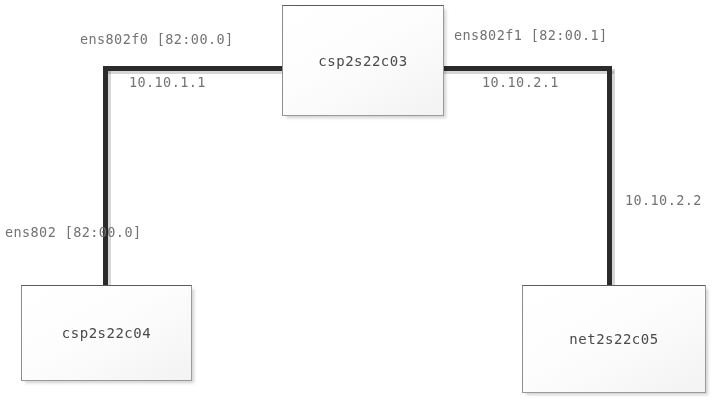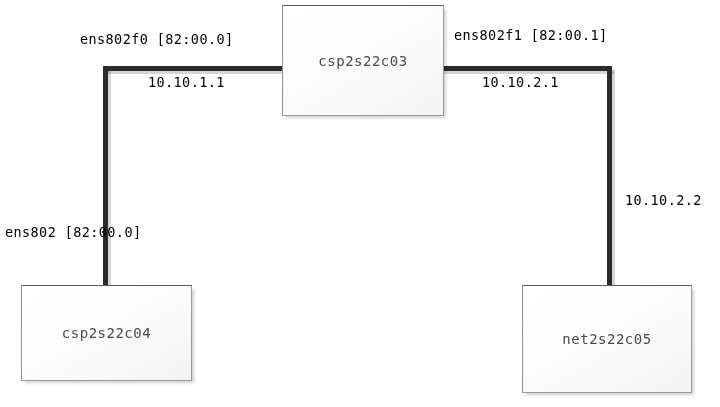--- a/index.html
+++ b/index.html
@@ -30,21 +30,21 @@
     z-index: 3;
   }
   .node-label {
     font-size: 14px;
     color: #4a4a4a;
     letter-spacing: 0.5px;
     white-space: nowrap;
   }
   #node-csp2s22c03 { left: 282px; top: 5px;   width: 162px; height: 111px; }
   #node-csp2s22c04 { left: 21px;  top: 285px; width: 171px; height: 96px; }
-  #node-net2s22c05 { left: 522px; top: 285px; width: 170px; height: 108px; }
+  #node-net2s22c05 { left: 522px; top: 285px; width: 184px; height: 108px; }
 
   
   .link-seg {
     position: absolute;
     background: #2b2b2b;
     z-index: 1;
   }
   .link-shadow {
     position: absolute;
     background: rgba(0,0,0,0.16);
@@ -58,27 +58,27 @@
   
   #link-right-horizontal { left: 441px; top: 66px; width: 171px; height: 5px; }
   #link-right-vertical   { left: 607px; top: 66px; width: 5px;   height: 222px; }
   #link-right-h-shadow   { left: 443px; top: 71px; width: 171px; height: 3px; }
   #link-right-v-shadow   { left: 612px; top: 69px; width: 3px;   height: 221px; }
 
   
   .edge-label {
     position: absolute;
     font-size: 13.5px;
-    color: #000000;
+    color: #737373;
     white-space: nowrap;
     letter-spacing: 0.4px;
     z-index: 4;
   }
   #label-iface-left   { left: 80px;  top: 31px; }
-  #label-ip-left-top  { left: 148px; top: 74px; }
+  #label-ip-left-top  { left: 129px; top: 74px; }
   #label-iface-right  { left: 454px; top: 27px; }
   #label-ip-right-top { left: 482px; top: 74px; }
   #label-ip-left-bot  { left: 10px;  top: 198px; }
   #label-iface-left-bot  { left: 5px;   top: 224px; }
   #label-ip-right-bot { left: 625px; top: 192px; }
   #label-iface-right-bot { left: 521px; top: 236px; }
 </style>
 </head>
 <body>
 

